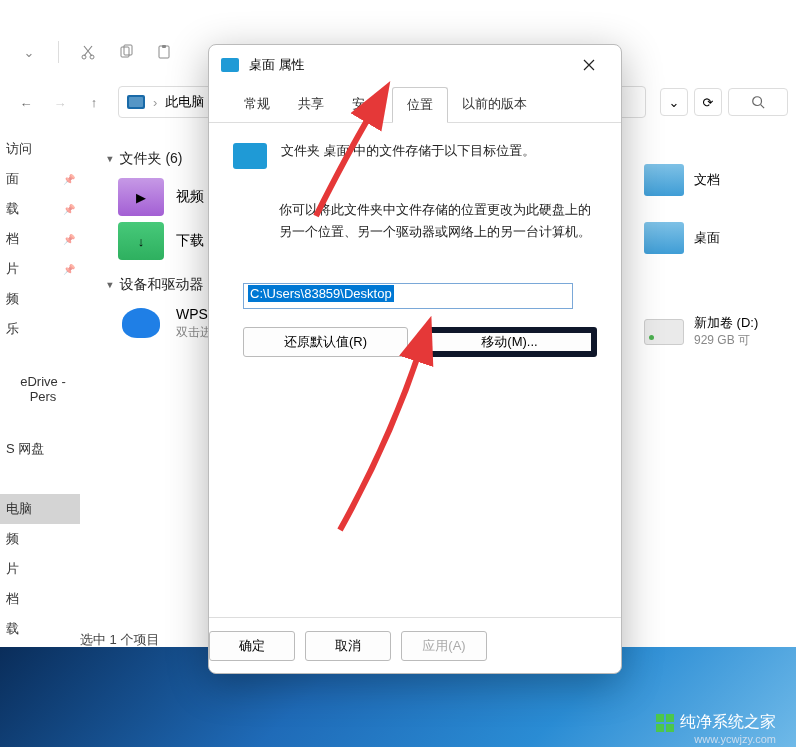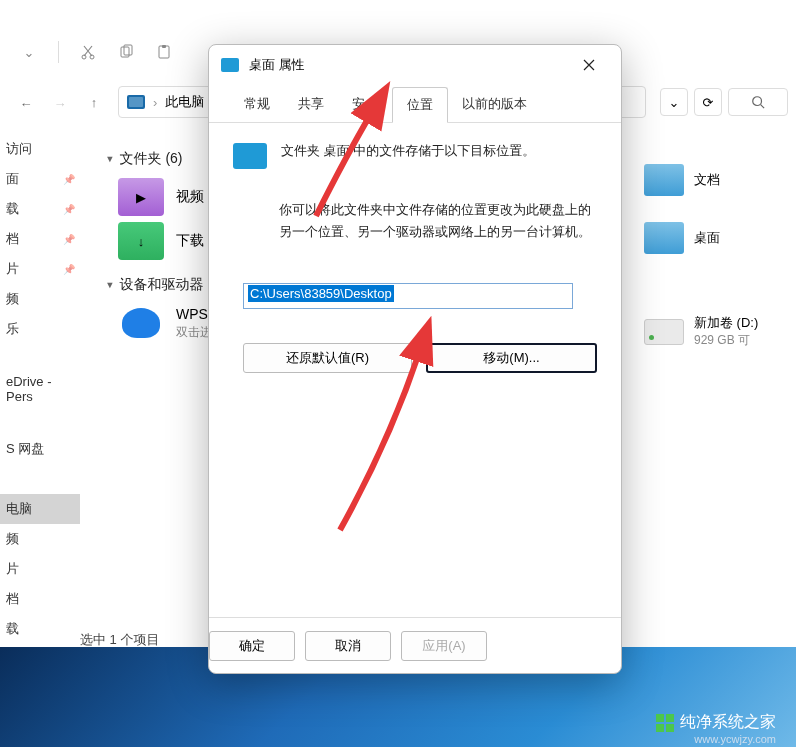--- a/index.html
+++ b/index.html
@@ -15,21 +15,21 @@
     
     
     .breadcrumb-bar { position: absolute; top: 84px; left: 0; right: 0; height: 36px; display: flex; align-items: center; gap: 6px; padding-left: 12px; }
     .nav-btn { width: 28px; height: 28px; display: flex; align-items: center; justify-content: center; color: #666; }
     .breadcrumb { flex: 1; height: 32px; border: 1px solid #ddd; border-radius: 4px; display: flex; align-items: center; padding-left: 8px; gap: 8px; margin-left: 4px; }
     .bc-icon { width: 18px; height: 14px; background: #196aa8; border-radius: 2px; position: relative; }
     .bc-icon::after { content:""; position:absolute; inset:2px; background:#5596c6; border-radius:1px; }
     
     
     .sidebar { position: absolute; top: 134px; left: 0; width: 80px; bottom: 60px; background: #fff; }
-    .sidebar-item { height: 30px; display: flex; align-items: center; padding-left: 6px; color: #333; font-size: 13px; }
+    .sidebar-item { height: 30px; display: flex; align-items: center; padding-left: 6px; color: #333; font-size: 13px; text-align: center; }
     .sidebar-item.pinned::after { content:"📌"; font-size:10px; margin-left:auto; margin-right:4px; opacity:0.5; }
     .sidebar-item.active { background: #d4d4d4; }
     
     
     .content-area { position: absolute; top: 134px; left: 80px; right: 0; bottom: 60px; background: #fff; padding: 0 10px; }
     .group-header { display: flex; align-items: center; gap: 6px; margin: 16px 0 10px 18px; font-size: 14px; color: #222; }
     .chev { display:inline-block; transform: rotate(90deg); font-size:11px; color:#666; }
     .folder-item { display: flex; align-items: center; gap: 12px; margin: 6px 0 6px 28px; }
     .folder-icon { width: 46px; height: 38px; border-radius: 4px; display:flex; align-items:center; justify-content:center; }
     .folder-icon.purple { background: linear-gradient(#c699e6,#a35fd4); }
@@ -71,23 +71,23 @@
     
     .dialog-body { flex:1; padding: 18px 24px; position:relative; }
     .info-row { display:flex; align-items:flex-start; gap:14px; margin-bottom: 30px; }
     .info-icon { width:34px; height:26px; background:#1f9ad6; border-radius:3px; flex-shrink:0; margin-top:2px; }
     .info-text { font-size:13px; color:#222; line-height:1.5; }
     .body-text { font-size:13px; color:#222; line-height:1.7; margin-left:46px; margin-bottom:40px; }
     
     .path-input { width: 330px; margin-left: 10px; height: 26px; border:1px solid #7aa8d8; padding: 2px 4px; font-size:13px; }
     .path-input .sel { background:#0078d4; color:#fff; padding:1px 2px; }
     
-    .btn-row { display:flex; gap:14px; margin-top:34px; margin-left:10px; }
+    .btn-row { display:flex; gap:14px; margin-top:18px; margin-left:10px; }
     .dlg-btn { flex:1; height:30px; border:1px solid #bbb; background:#fdfdfd; border-radius:3px; font-size:13px; display:flex; align-items:center; justify-content:center; cursor:pointer; }
-    .dlg-btn.focus { border:2px solid #0f172a; }
+    .dlg-btn.focus { border:6px solid #0f172a; }
     
     .dialog-footer { height:56px; border-top:1px solid #ddd; display:flex; align-items:center; justify-content:flex-start; gap:10px; padding-right:14px; }
     .dialog-footer .dlg-btn { flex:0 0 86px; }
     .dlg-btn.disabled { color:#aaa; }
     
     
     .arrow { position:absolute; pointer-events:none; }
     .arrow svg { overflow:visible; }
     
     .small-btn { width:28px; height:28px; border:1px solid #ddd; border-radius:4px; display:flex; align-items:center; justify-content:center; }

